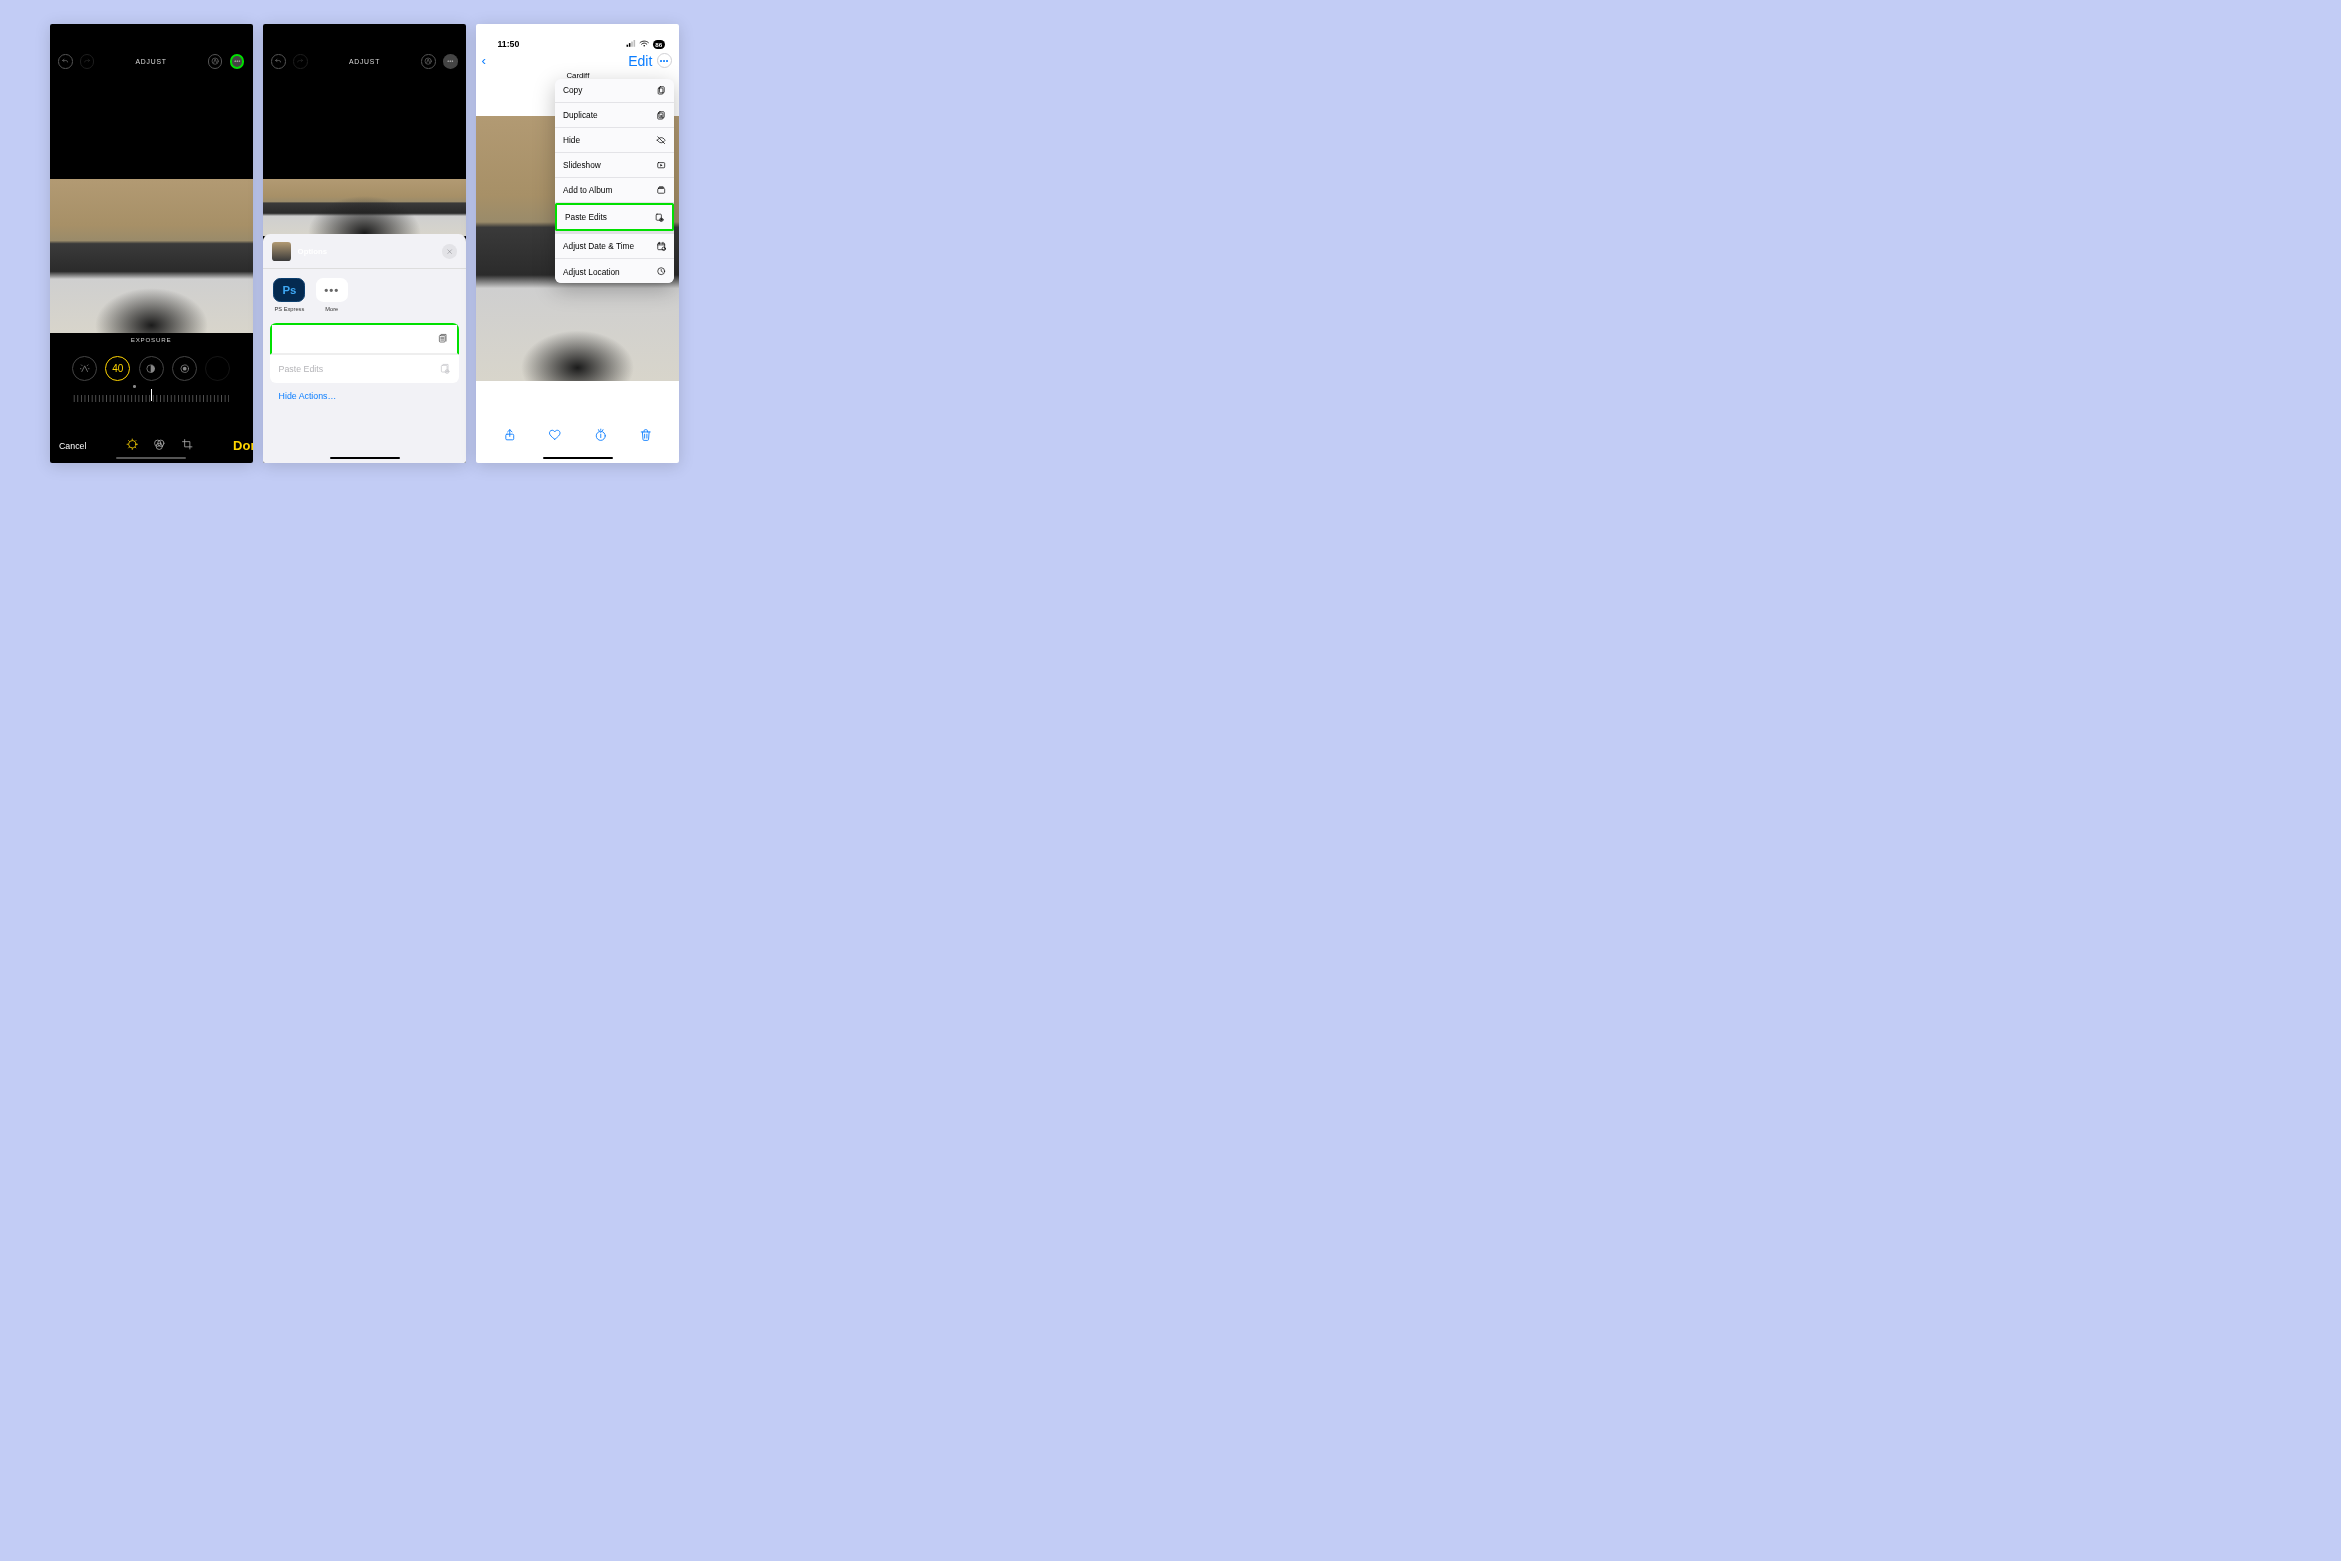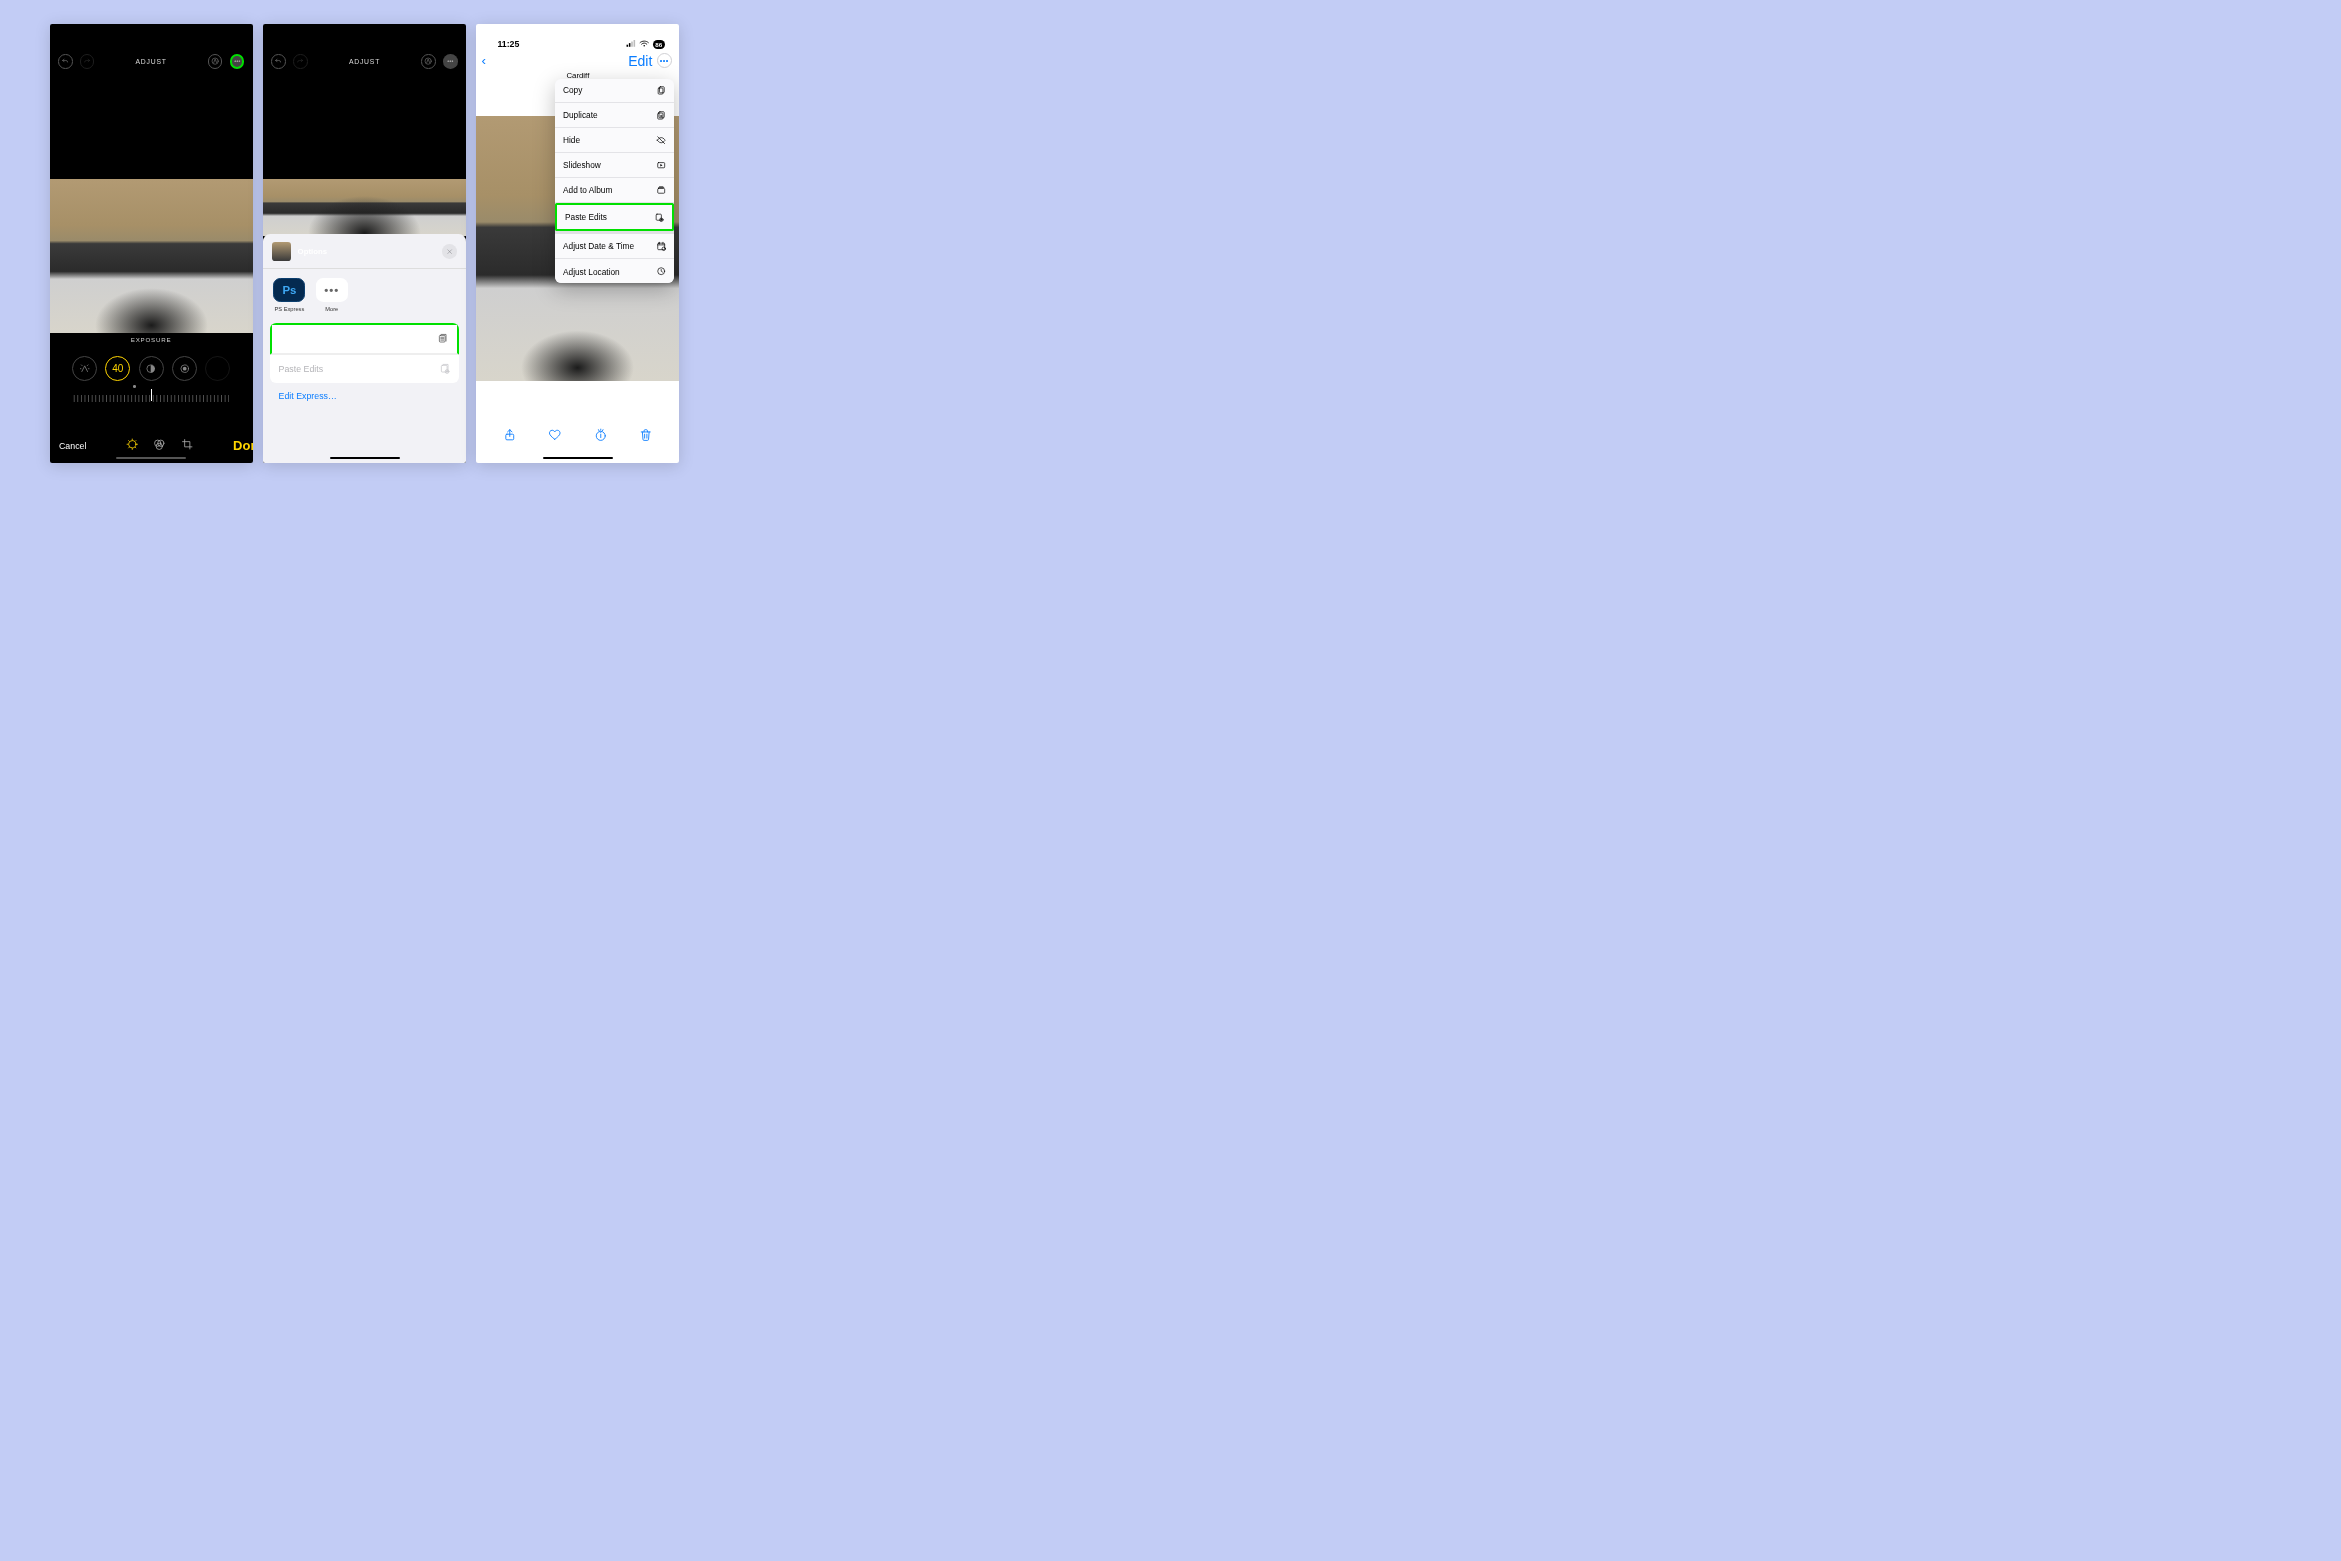--- a/index.html
+++ b/index.html
@@ -368,28 +368,28 @@
       <div class="action-row disabled">
         <span>Paste Edits</span>
         <svg viewBox="0 0 24 24">
             <rect x="5" y="5" width="12" height="14" rx="2"></rect>
             <path d="M9 3h10v14"></path>
             <circle cx="17" cy="18" r="4"></circle>
             <path d="M17 16v4M15 18h4"></path>
           </svg>
       </div>
     </div>
-    <div class="edit-actions">Edit Express…</div>
+    <div class="edit-actions">Hide Actions…</div>
   </div>
   <div class="home-ind light-ind"></div>
 </div>
 
 <div class="phone light">
   <div class="status-bar">
-    <span class="time">11:25</span>
+    <span class="time">11:50</span>
     <div class="status-right">
       <svg viewBox="0 0 20 14">
           <rect x="1" y="9" width="3" height="4" fill="#000" stroke="none"></rect>
           <rect x="5.5" y="6" width="3" height="7" fill="#000" stroke="none"></rect>
           <rect x="10" y="3" width="3" height="10" fill="#bbb" stroke="none"></rect>
           <rect x="14.5" y="0" width="3" height="13" fill="#bbb" stroke="none"></rect>
         </svg>
       <svg viewBox="0 0 20 14">
           <path d="M2 5c4-4 12-4 16 0" stroke="#000"></path>
           <path d="M5 8c3-3 7-3 10 0" stroke="#000"></path>

